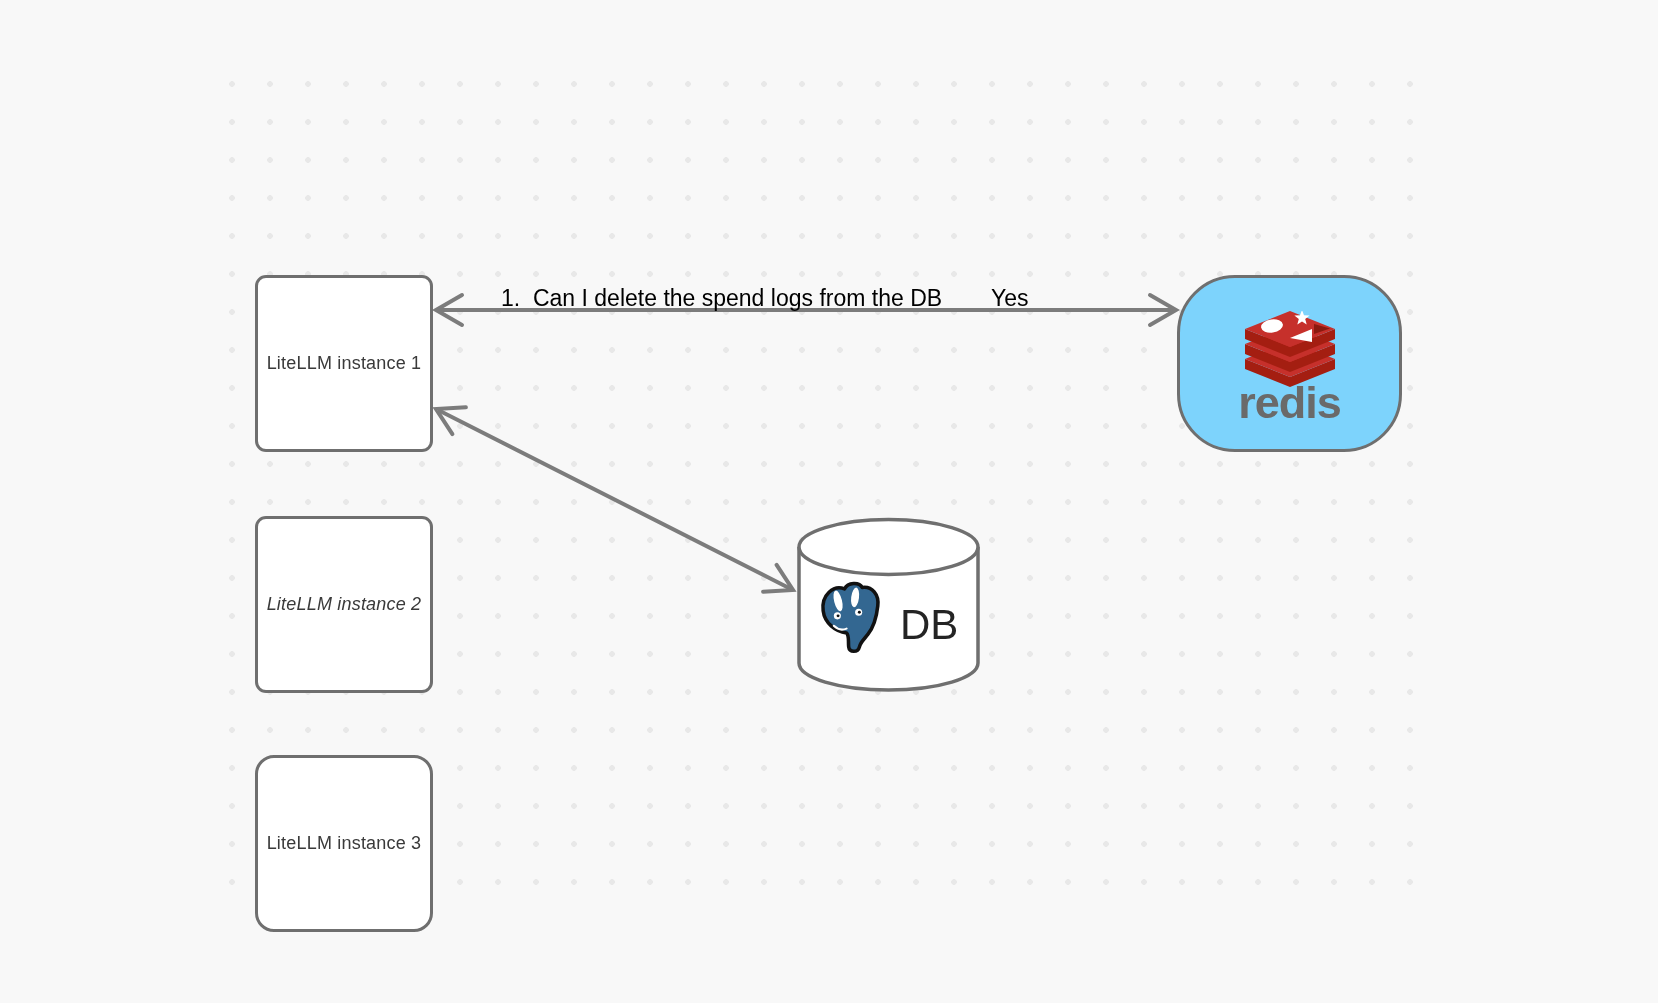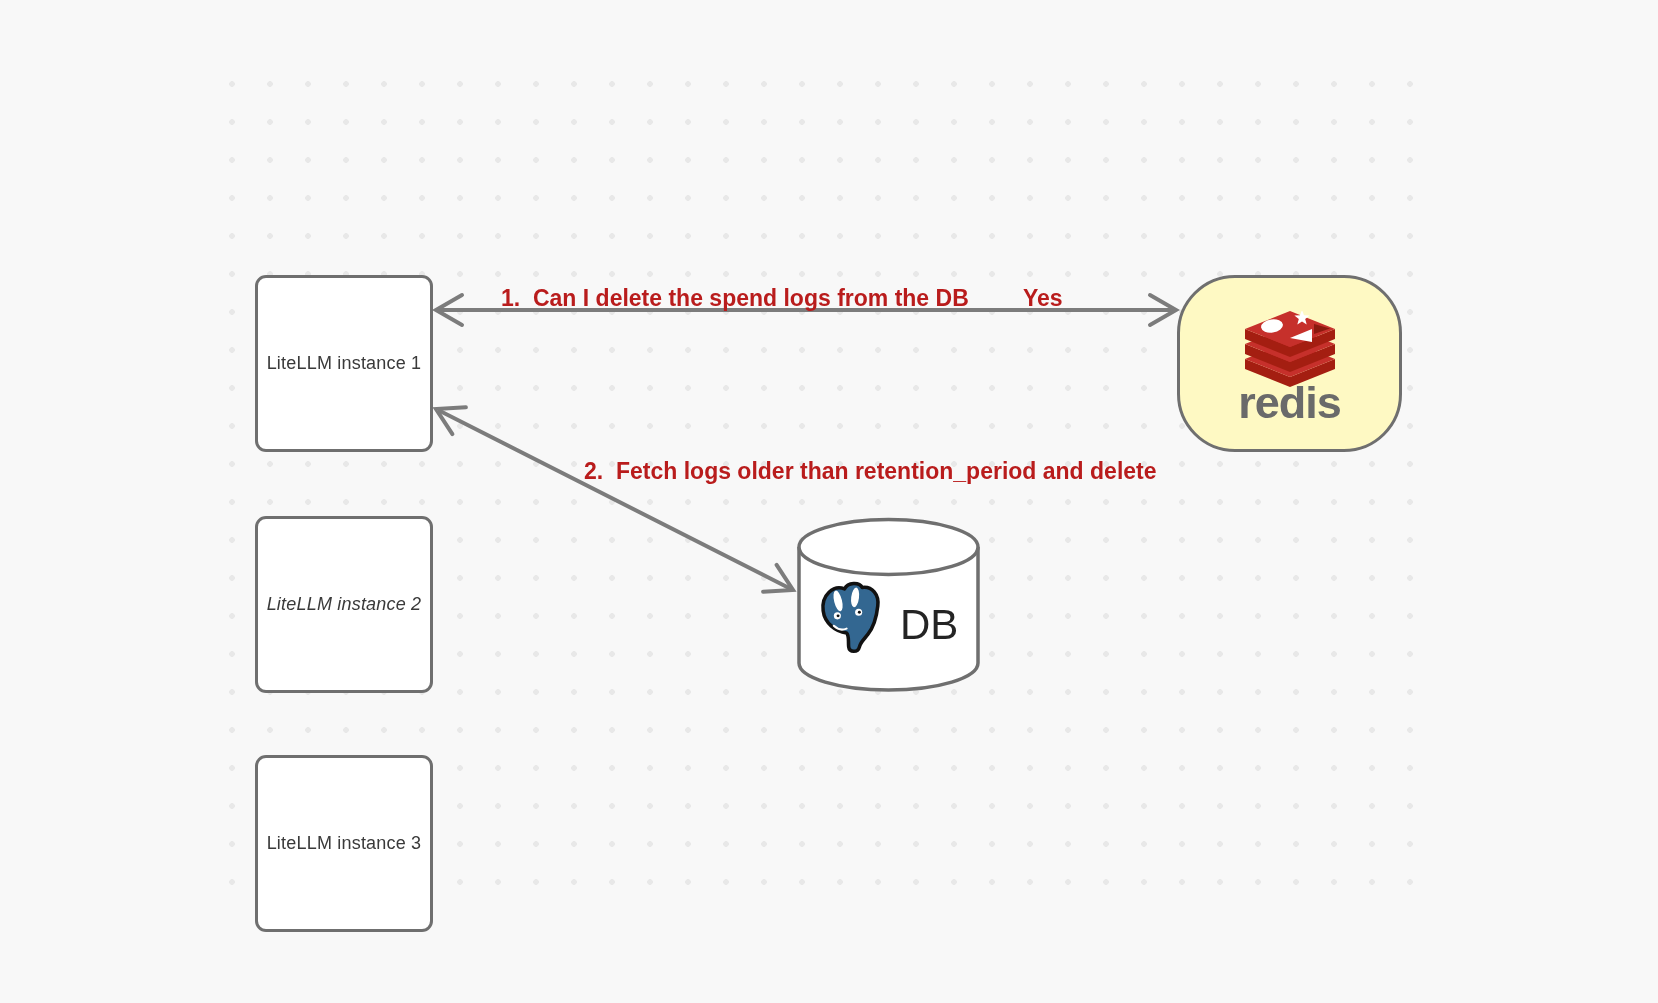--- a/index.html
+++ b/index.html
@@ -32,27 +32,27 @@
     justify-content: center;
   }
   .node-box .node-label {
     font-size: 18px;
     color: #3a3a3a;
     letter-spacing: 0.2px;
     text-align: center;
   }
   #instance-1 { left: 255px; top: 275px; }
   #instance-2 { left: 255px; top: 516px; font-style: italic; }
-  #instance-3 { left: 255px; top: 755px; }
+  #instance-3 { left: 255px; top: 755px; border-radius: 19px; }
 
   .redis-node {
     position: absolute;
     left: 1177px; top: 275px;
     width: 219px; height: 171px;
-    background: #fef9c3;
+    background: #7dd3fc;
     border: 3px solid #6f6f6f;
     border-radius: 58px;
   }
   .redis-logo-icon {
     position: absolute;
     left: 64px; top: 33px;
     width: 92px; height: 80px;
   }
   .redis-wordmark {
     position: absolute;
@@ -90,27 +90,27 @@
   .arrow-layer {
     position: absolute;
     left: 0; top: 0;
     width: 1658px; height: 1003px;
     pointer-events: none;
   }
 
   .msg-label {
     position: absolute;
     font-size: 23px;
-    font-weight: 700;
-    color: #b91c1c;
+    font-weight: 400;
+    color: #000000;
     white-space: pre;
     line-height: 1;
   }
   #msg1-label  { left: 501px; top: 287px; }
-  #msg1-reply  { left: 1023px; top: 287px; }
+  #msg1-reply  { left: 991px; top: 287px; }
   #msg2-label  { left: 584px; top: 460px; }
 </style>
 </head>
 <body>
 
 <div class="canvas">
 
   <div class="dot-grid"></div>
 
   <svg class="arrow-layer" width="1658" height="1003" viewBox="0 0 1658 1003" fill="none">
@@ -179,15 +179,14 @@
       <circle cx="36" cy="52" r="2.1" fill="#111111"></circle>
       <circle cx="65" cy="47" r="5" fill="#ffffff"></circle>
       <circle cx="66" cy="47" r="2.1" fill="#111111"></circle>
       <path d="M30,66 Q38,74 48,70" fill="none" stroke="#ffffff" stroke-width="3" stroke-linecap="round"></path>
     </svg>
     <div class="db-label">DB</div>
   </div>
 
   <div class="msg-label" id="msg1-label">1.  Can I delete the spend logs from the DB</div>
   <div class="msg-label" id="msg1-reply">Yes</div>
-  <div class="msg-label" id="msg2-label">2.  Fetch logs older than retention_period and delete</div>
 
 </div>
 
 </body></html>

